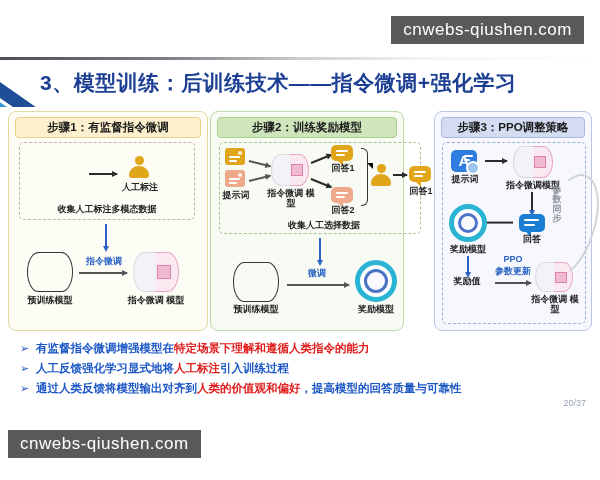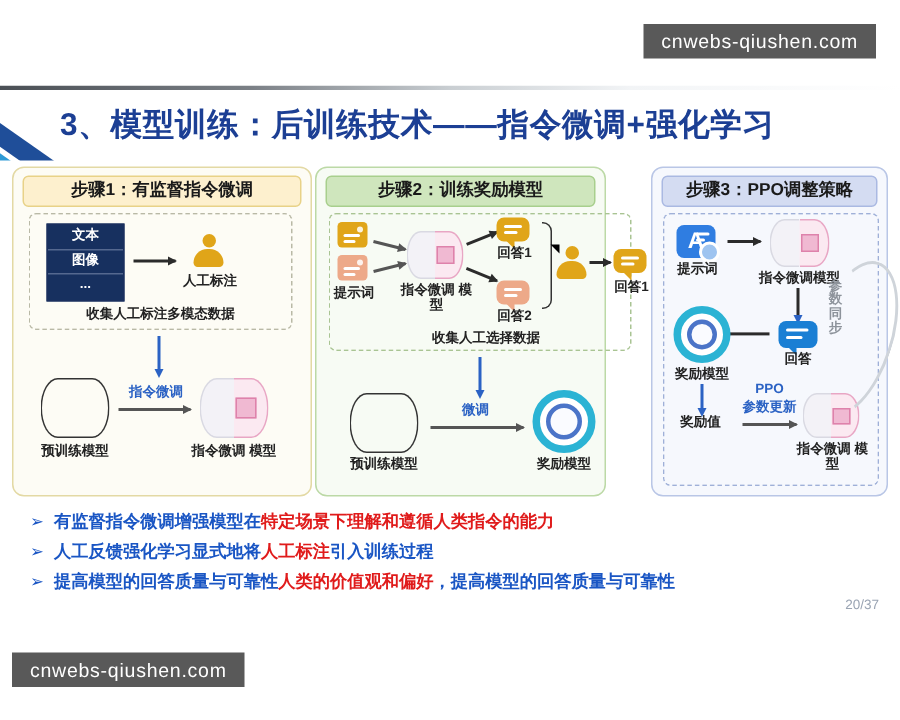--- a/index.html
+++ b/index.html
@@ -5,21 +5,21 @@
   html,body{margin:0;padding:0;}
   body{
     width:600px;height:480px;overflow:hidden;
     background:#ffffff;
     font-family:"Liberation Sans","DejaVu Sans",sans-serif;
     position:relative;
   }
   
   .watermark{
     position:absolute;background:#595959;color:#ffffff;
-    font-size:13px;letter-spacing:.5px;
+    font-size:17px;letter-spacing:.5px;
     padding:4px 12px;white-space:nowrap;text-align:right;
   }
   .wm-top{right:16px;top:16px;}
   .wm-bottom{left:8px;bottom:22px;}
 
   
   .slide{
     position:absolute;left:0;top:57px;width:600px;height:365px;
     background:#ffffff;overflow:hidden;
   }
@@ -153,25 +153,20 @@
 
   <div class="title">3、模型训练：后训练技术——指令微调+强化学习</div>
 
   <div class="panels">
 
     <div class="panel p1">
       <div class="phead h1">步骤1：有监督指令微调</div>
 
       <div class="dashed" style="left:10px;top:30px;width:176px;height:78px;"></div>
 
-      <div class="stack" style="left:22px;top:37px;width:50px;height:50px;">
-        <div class="stackrow">文本</div>
-        <div class="stackrow">图像</div>
-        <div class="stackrow">...</div>
-      </div>
 
       <div class="arrow" style="left:80px;top:61px;width:28px;"></div>
 
       <div class="person" style="left:120px;top:44px;width:20px;height:23px;">
         <div class="head"></div>
           <div class="body"></div>
       </div>
       <div class="lbl" style="left:105px;top:70px;width:52px;">人工标注</div>
 
       <div class="lbl" style="left:14px;top:92px;width:168px;">收集人工标注多模态数据</div>
@@ -347,20 +342,20 @@
     <div class="bline">
       <span class="mk">➢</span>
       <span>有监督指令微调增强模型在</span><span class="red">特定场景下理解和遵循人类指令的能力</span>
     </div>
     <div class="bline">
       <span class="mk">➢</span>
       <span>人工反馈强化学习显式地将</span><span class="red">人工标注</span><span>引入训练过程</span>
     </div>
     <div class="bline">
       <span class="mk">➢</span>
-      <span>提高模型的回答质量与可靠性</span><span class="red">人类的价值观和偏好</span><span>，提高模型的回答质量与可靠性</span>
+      <span>通过人类反馈将模型输出对齐到</span><span class="red">人类的价值观和偏好</span><span>，提高模型的回答质量与可靠性</span>
     </div>
   </div>
 
   <div class="pageno">20/37</div>
 </div>
 
 <div class="watermark wm-bottom">cnwebs-qiushen.com</div>
 
 </body></html>

